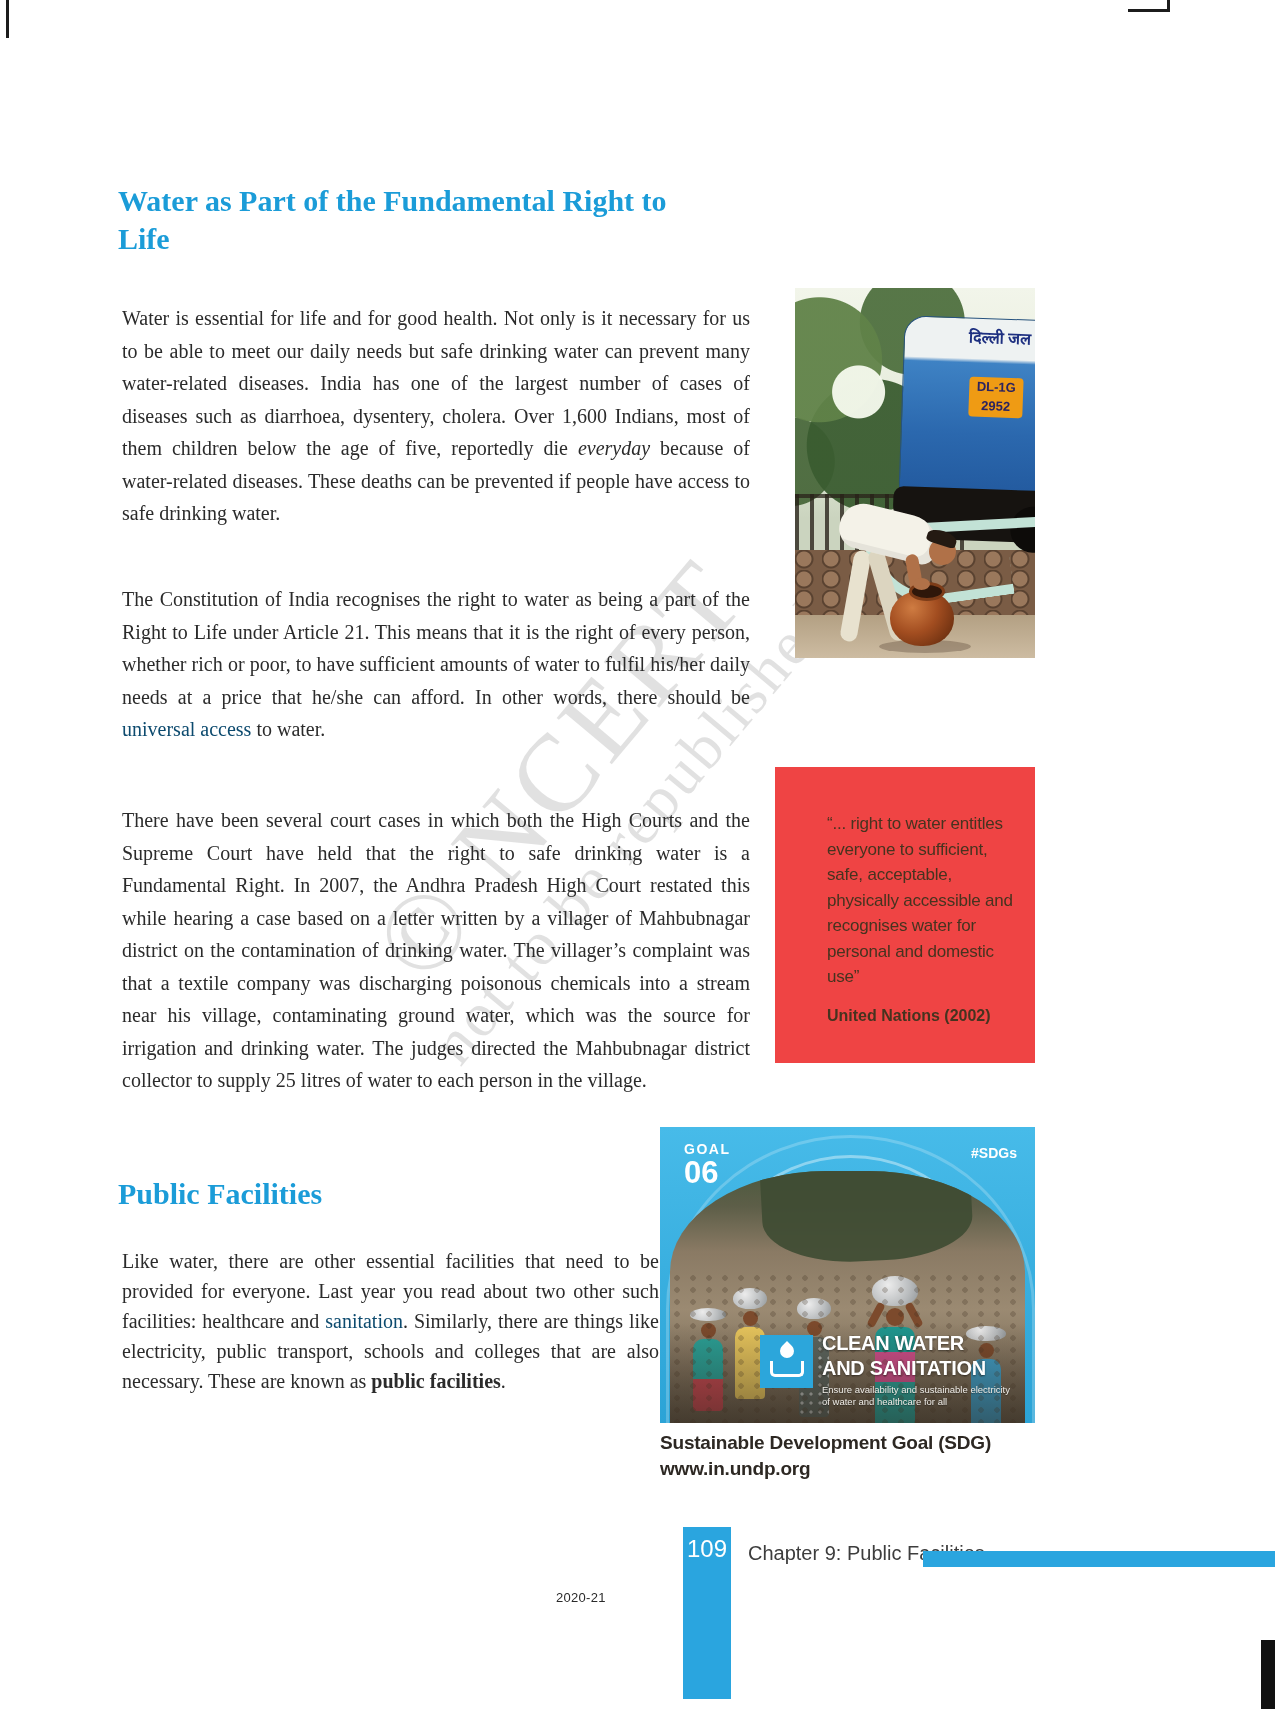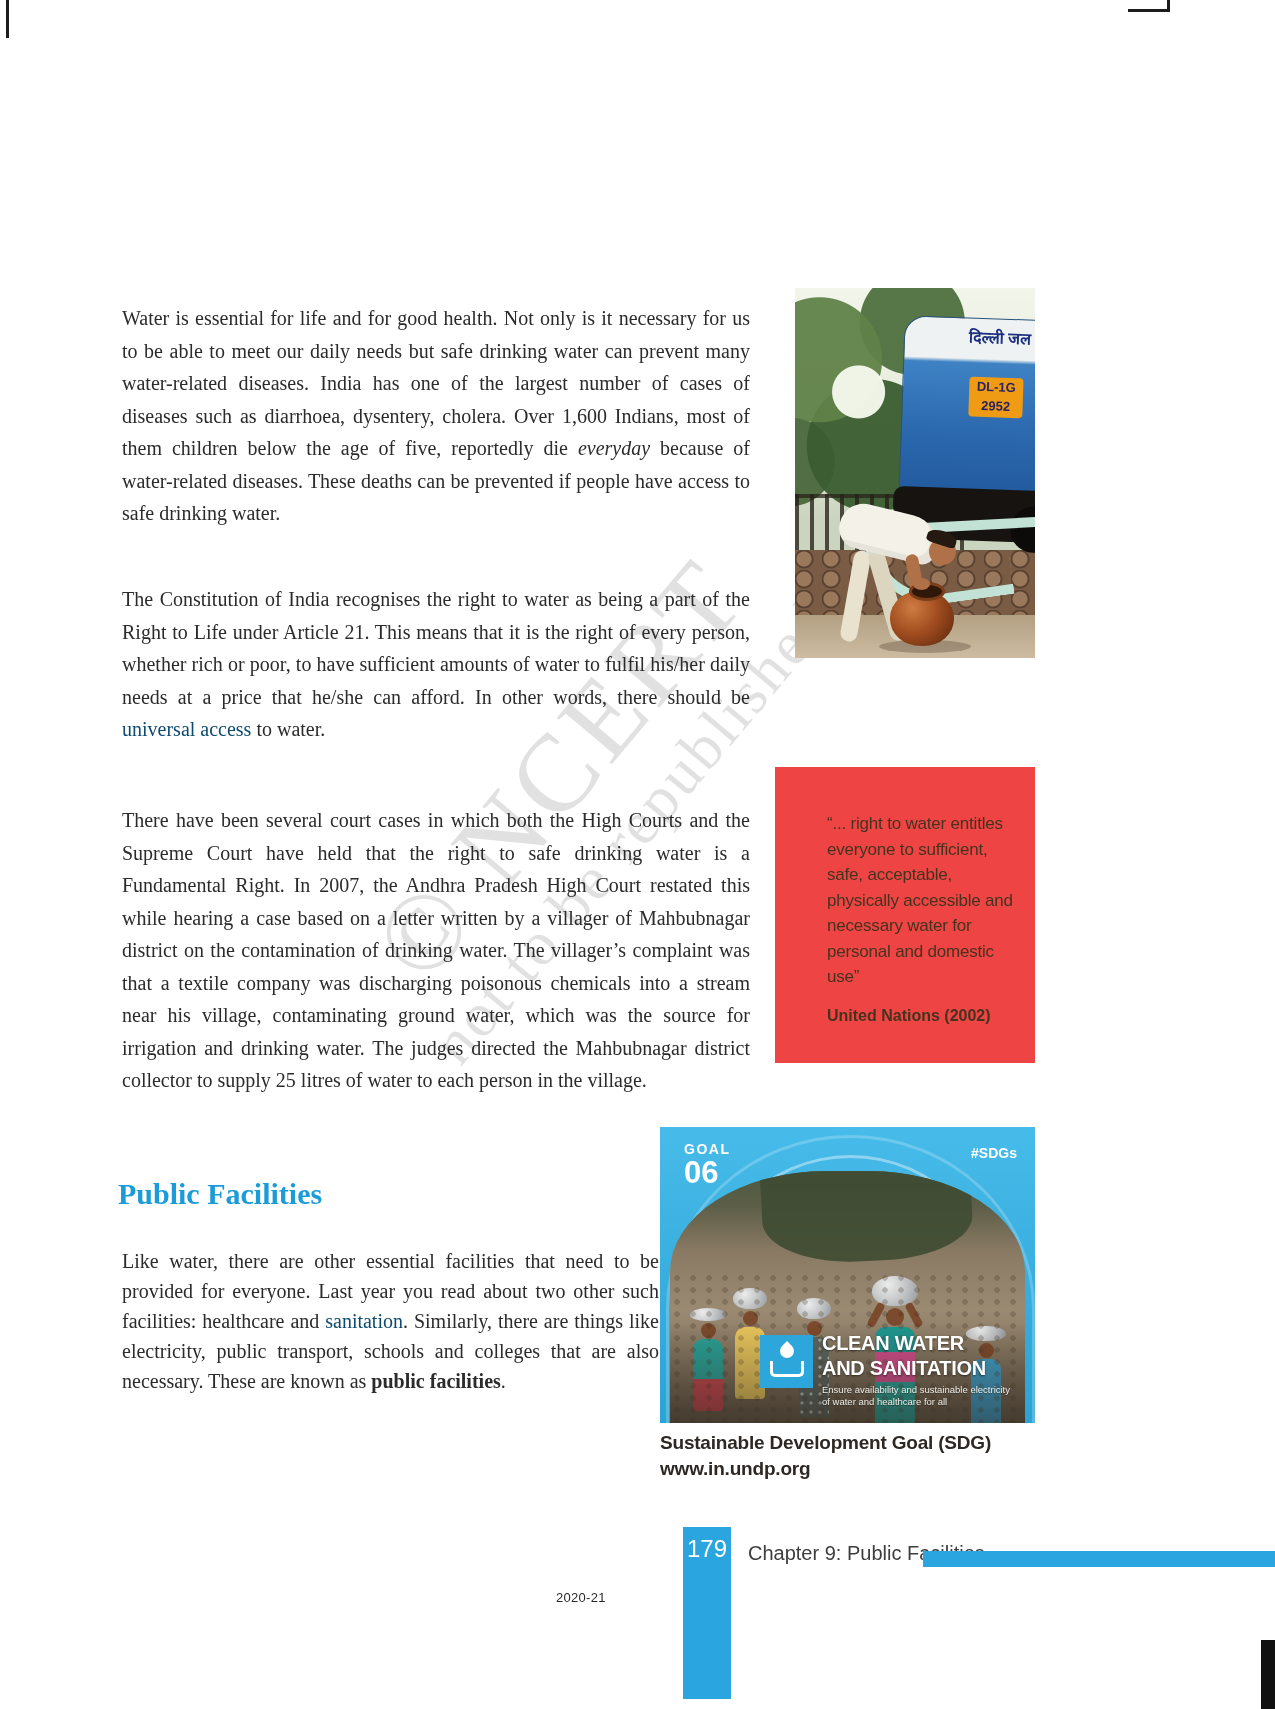--- a/index.html
+++ b/index.html
@@ -158,20 +158,21 @@
 
   <div class="mark" style="left:6px;top:0;width:3px;height:38px;"></div>
   <div class="mark" style="left:1128px;top:9px;width:42px;height:3px;"></div>
   <div class="mark" style="left:1167px;top:0;width:3px;height:12px;"></div>
 
   <div class="watermark">
     <div class="wm1">© NCERT</div>
     <div class="wm2">not to be republished</div>
   </div>
 
+  <h1 class="h-blue" style="top:182px;">Water as Part of the Fundamental Right to Life</h1>
 
   <p class="para" style="top:298px;"><span>Water is essential for life and for good health. Not only is it necessary for us to be able to meet our daily needs but safe drinking water can prevent many water-related diseases. India has one of the largest number of cases of diseases such as diarrhoea, dysentery, cholera. Over 1,600 Indians, most of them children below the age of five, reportedly die </span><em>everyday</em><span> because of water-related diseases. These deaths can be prevented if people have access to safe drinking water.</span></p>
 
   <p class="para" style="top:579px;"><span>The Constitution of India recognises the right to water as being a part of the Right to Life under Article 21. This means that it is the right of every person, whether rich or poor, to have sufficient amounts of water to fulfil his/her daily needs at a price that he/she can afford. In other words, there should be </span><span class="link">universal access</span><span> to water.</span></p>
 
   <p class="para" style="top:800px;">There have been several court cases in which both the High Courts and the Supreme Court have held that the right to safe drinking water is a Fundamental Right. In 2007, the Andhra Pradesh High Court restated this while hearing a case based on a letter written by a villager of Mahbubnagar district on the contamination of drinking water. The villager’s complaint was that a textile company was discharging poisonous chemicals into a stream near his village, contaminating ground water, which was the source for irrigation and drinking water. The judges directed the Mahbubnagar district collector to supply 25 litres of water to each person in the village.</p>
 
   <h1 class="h-blue" style="top:1175px;">Public Facilities</h1>
 
   <p class="para" style="top:1242px;width:537px;line-height:30px;"><span>Like water, there are other essential facilities that need to be provided for everyone. Last year you read about two other such facilities: healthcare and </span><span class="link">sanitation</span><span>. Similarly, there are things like electricity, public transport, schools and colleges that are also necessary. These are known as </span><strong>public facilities</strong><span>.</span></p>
@@ -205,21 +206,21 @@
     <div class="m-potmouth"></div>
     <div class="m-hand"></div>
   </div>
 
   <div class="quote">
     <div class="quote-text">
       <div>“... right to water entitles</div>
       <div>everyone to sufficient,</div>
       <div>safe, acceptable,</div>
       <div>physically accessible and</div>
-      <div>necessary water for</div>
+      <div>recognises water for</div>
       <div>personal and domestic</div>
       <div>use”</div>
     </div>
     <div class="quote-src">United Nations (2002)</div>
   </div>
 
   <div class="sdg">
     <div class="s-arch a2"></div>
     <div class="s-arch a1"></div>
     <div class="s-photo">
@@ -271,20 +272,20 @@
       <div>of water and healthcare for all</div>
     </div>
   </div>
 
   <div class="caption">
     <div>Sustainable Development Goal (SDG)</div>
     <div>www.in.undp.org</div>
   </div>
 
   <div class="pagebox">
-    <span>179</span>
+    <span>109</span>
   </div>
   <div class="chapter">Chapter 9: Public Facilities</div>
   <div class="bluebar"></div>
   <div class="year">2020-21</div>
   <div class="blackbar"></div>
 
 </div>
 
 </body></html>

